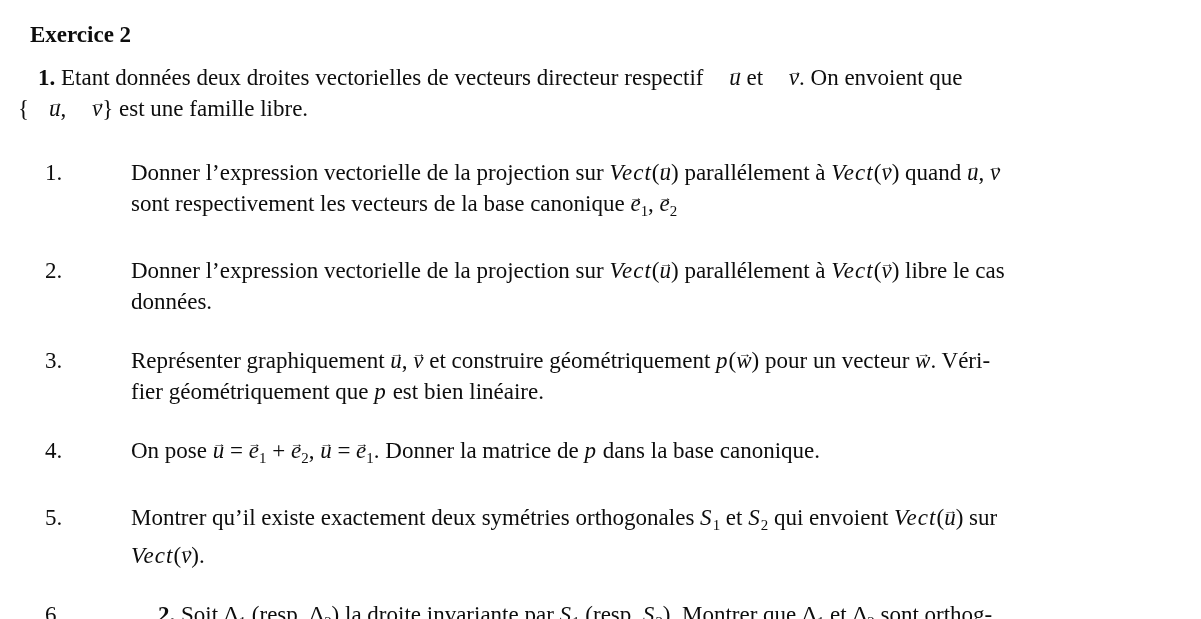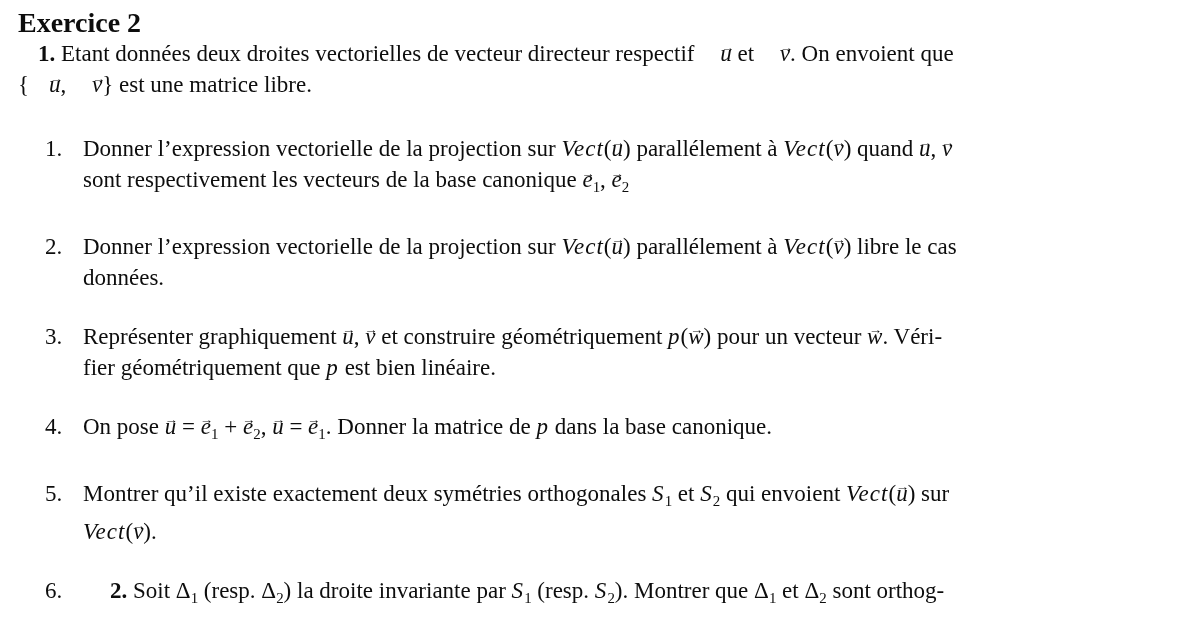--- a/index.html
+++ b/index.html
@@ -14,41 +14,42 @@
     font-family: "Liberation Serif", "DejaVu Serif", serif;
     font-size: 23px;
     line-height: 31px;
     color: #0d0d0d;
   }
   .page {
     padding: 7px 20px 0 18px;
   }
   .doc-title {
     font-weight: bold;
-    margin: 0;
-    font-size: 28px;
+    margin: 12px;
+    font-size: 23px;
   }
   .intro {
     margin: 0;
     text-indent: 20px;
   }
   .items {
     margin-top: 33px;
   }
   .item {
     display: flex;
     margin-bottom: 28px;
   }
   .item:last-child { margin-bottom: 0; }
   .item .num {
     flex: 0 0 38px;
     margin-left: 27px;
   }
   .item .content {
     flex: 1 1 auto;
+    margin-left: 48px;
   }
   
   .b { font-weight: bold; }
   .i { font-style: italic; letter-spacing: 0.045em; }
   .vec {
     font-style: italic;
     position: relative;
     display: inline-block;
   }
   .vec::after {
@@ -72,21 +73,21 @@
     width: 27px;
   }
 </style>
 </head>
 <body>
 
 <div class="page">
 
   <h1 class="doc-title">Exercice 2</h1>
 
-  <p class="intro"><span class="b">1.</span><span> Etant données deux droites vectorielles de vecteur directeur respectif </span><span class="vec">u</span><span> et </span><span class="vec">v</span><span>. On envoient que</span><br><span>{</span><span class="vec">u</span><span>, </span><span class="vec">v</span><span>} est une matrice libre.</span></p>
+  <p class="intro"><span class="b">1.</span><span> Etant données deux droites vectorielles de vecteurs directeur respectif </span><span class="vec">u</span><span> et </span><span class="vec">v</span><span>. On envoient que</span><br><span>{</span><span class="vec">u</span><span>, </span><span class="vec">v</span><span>} est une famille libre.</span></p>
 
   <div class="items">
 
     <div class="item">
       <span class="num">1.</span>
       <div class="content"><span>Donner l’expression vectorielle de la projection sur </span><span class="i">Vect</span><span>(</span><span class="vec">u</span><span>) parallélement à </span><span class="i">Vect</span><span>(</span><span class="vec">v</span><span>) quand </span><span class="vec">u</span><span>, </span><span class="vec">v</span><br><span>sont respectivement les vecteurs de la base canonique </span><span class="vec">e</span><span class="sub">1</span><span>, </span><span class="vec">e</span><span class="sub">2</span></div>
     </div>
 
     <div class="item">
       <span class="num">2.</span>

